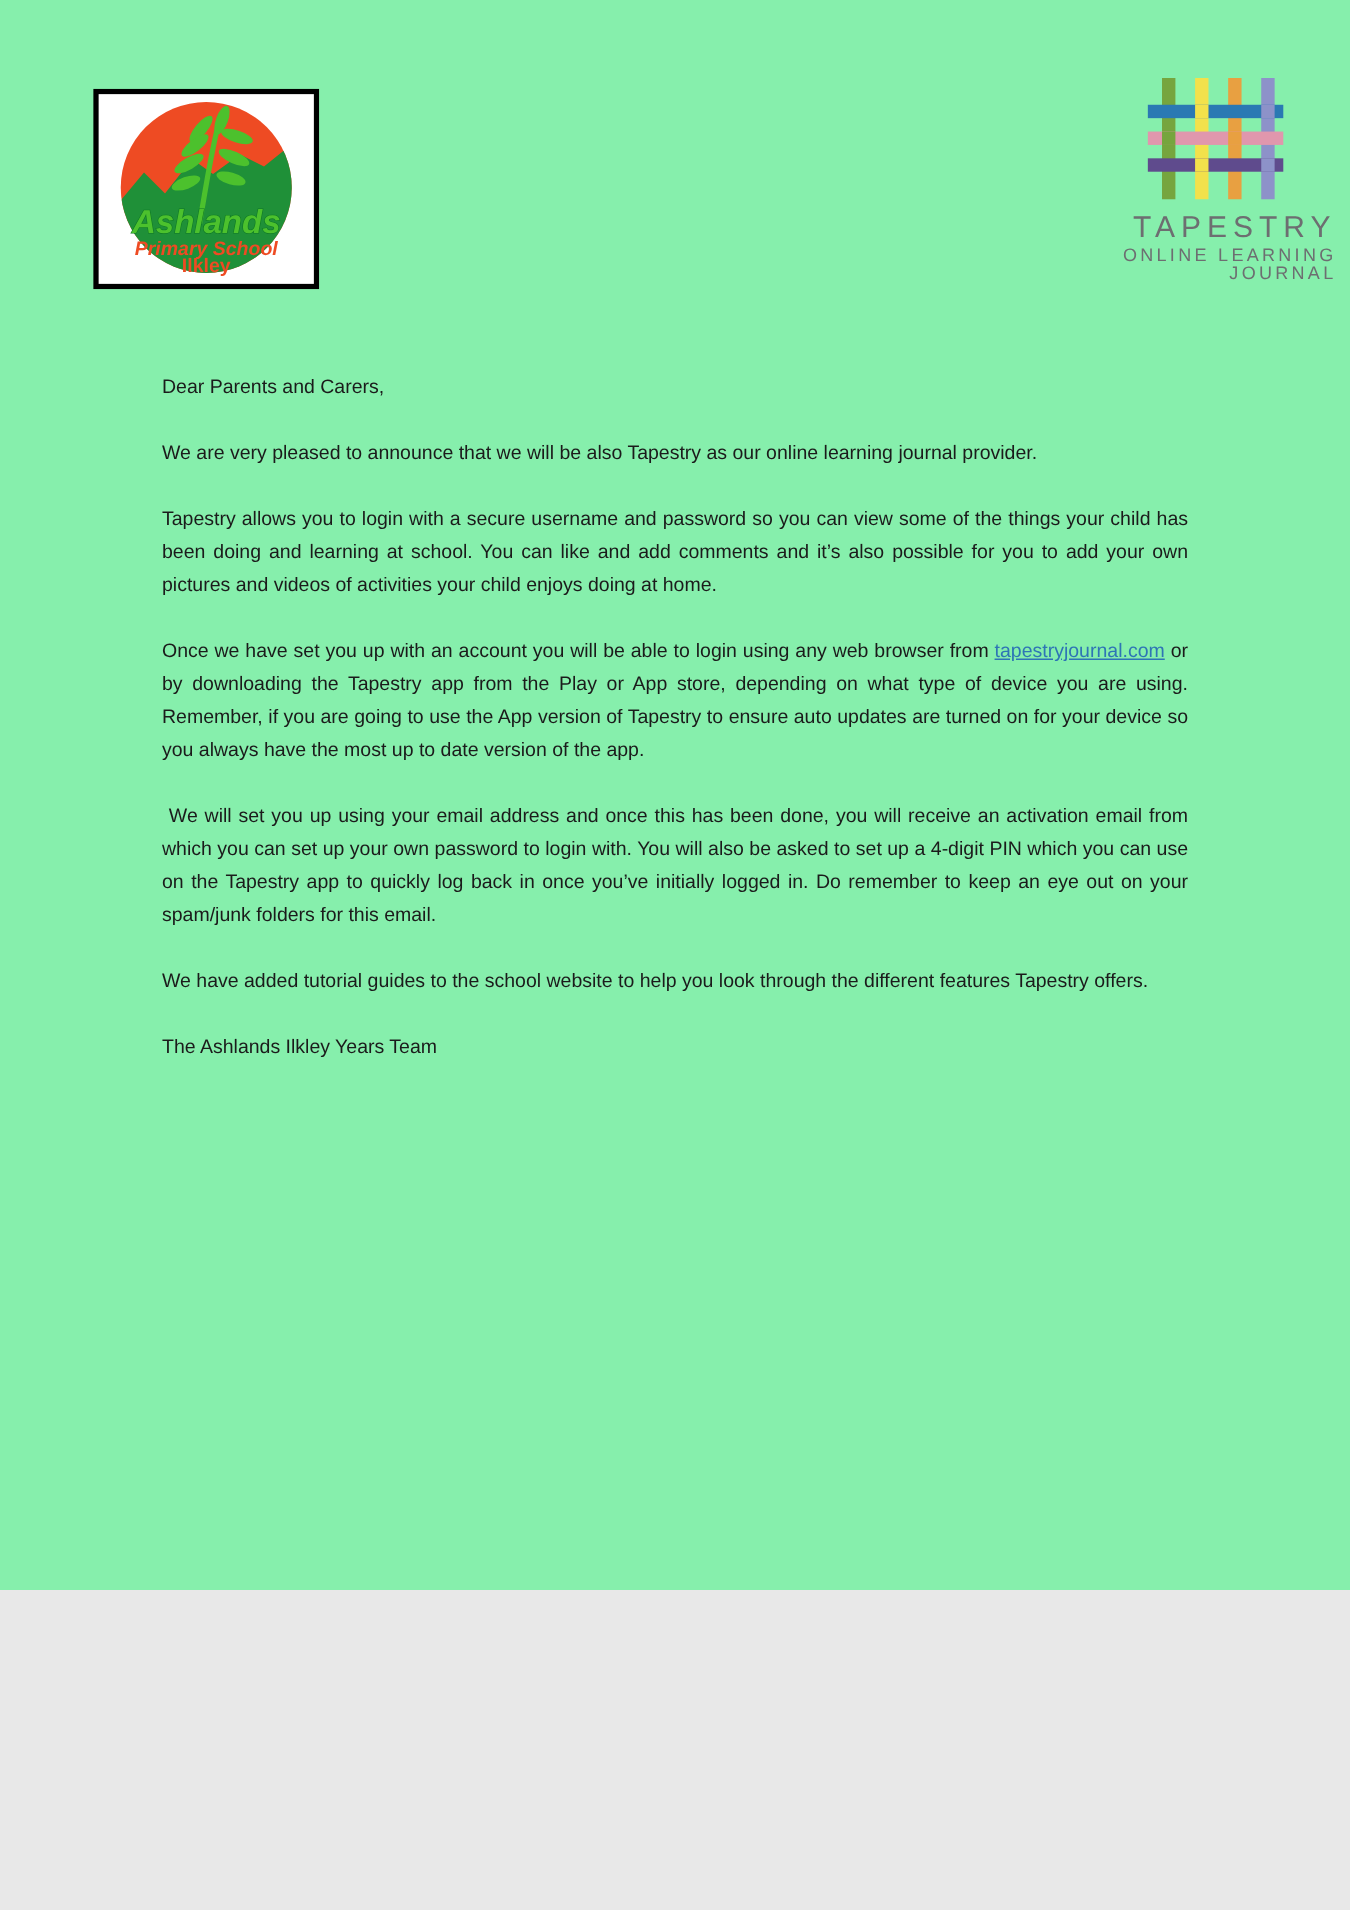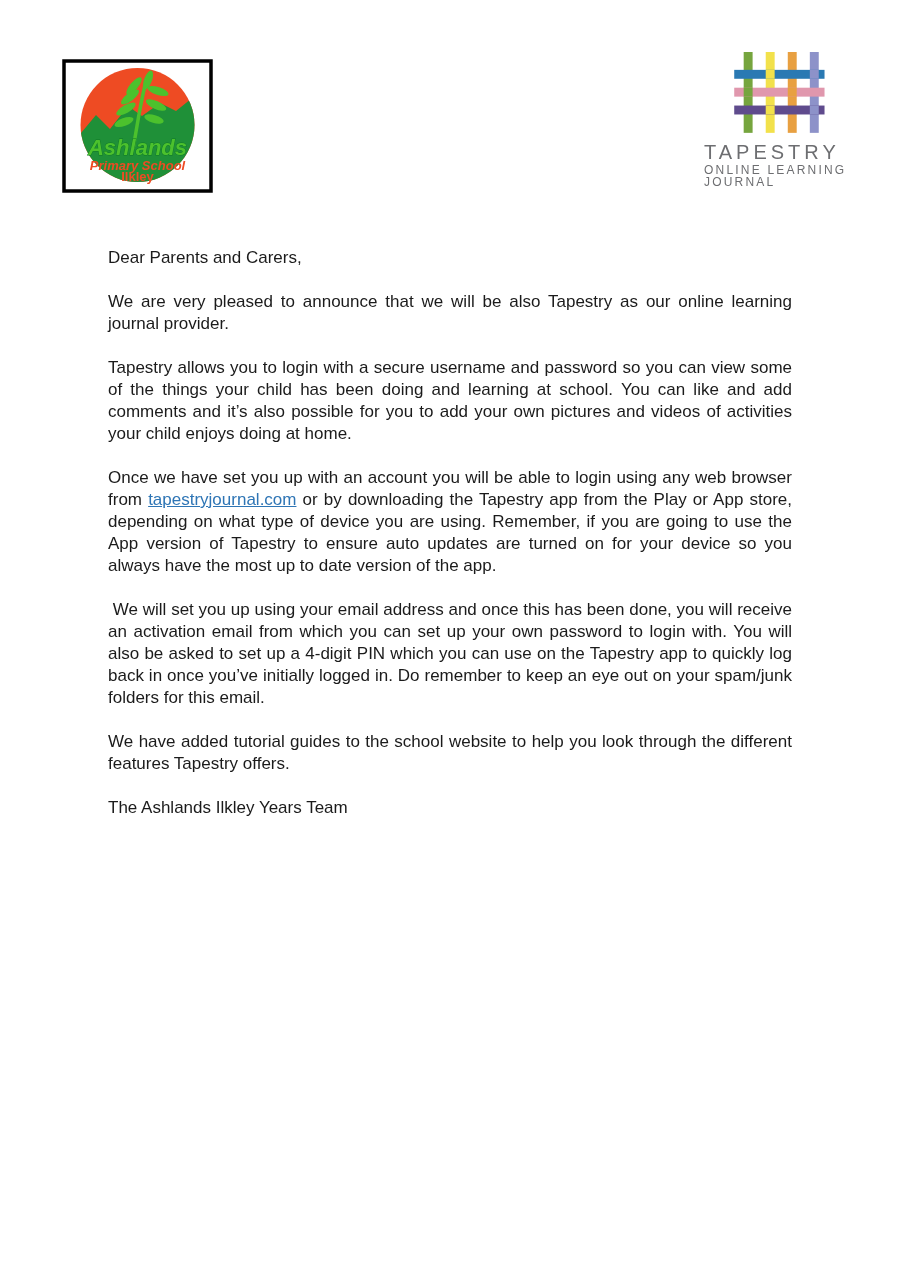--- a/index.html
+++ b/index.html
@@ -2,44 +2,44 @@
 <html><head>
 <meta charset="utf-8">
 <style>
   * { margin: 0; padding: 0; box-sizing: border-box; }
   html, body { background: #e8e8e8; }
   body { font-family: "Liberation Sans", sans-serif; }
 
   .page {
     position: relative;
     width: 900px;
-    height: 1273px;
-    background: #ffffff;
+    height: 1060px;
+    background: #86efac;
     margin: 0 auto;
     overflow: hidden;
     text-decoration: underline;
   }
 
   
   .school-logo {
     position: absolute;
     left: 62px;
     top: 59px;
     width: 151px;
     height: 134px;
   }
   .school-logo svg { display: block; width: 100%; height: 100%; }
 
   
   .tapestry-logo {
     position: absolute;
-    left: 704px;
+    left: 735px;
     top: 52px;
     width: 156px;
-    text-align: left;
+    text-align: right;
     color: #6d6e71;
   }
   .tapestry-logo .weave { display: block; margin: 0 auto; }
   .tap-title {
     margin-top: 5px;
     font-size: 20px;
     letter-spacing: 4px;
     font-weight: 400;
     white-space: nowrap;
   }
@@ -49,21 +49,21 @@
     line-height: 12px;
     white-space: nowrap;
   }
 
   
   .letter {
     position: absolute;
     left: 108px;
     top: 247px;
     width: 684px;
-    font-size: 17px;
+    font-size: 13px;
     line-height: 22px;
     color: #1b1b1b;
   }
   .letter p { margin: 0 0 22px 0; text-align: justify; }
   .letter p.plain { text-align: left; }
   .letter p.keep-space { white-space: pre-wrap; }
   .letter a.link {
     color: #2e75b5;
     text-decoration: underline;
     cursor: pointer;

